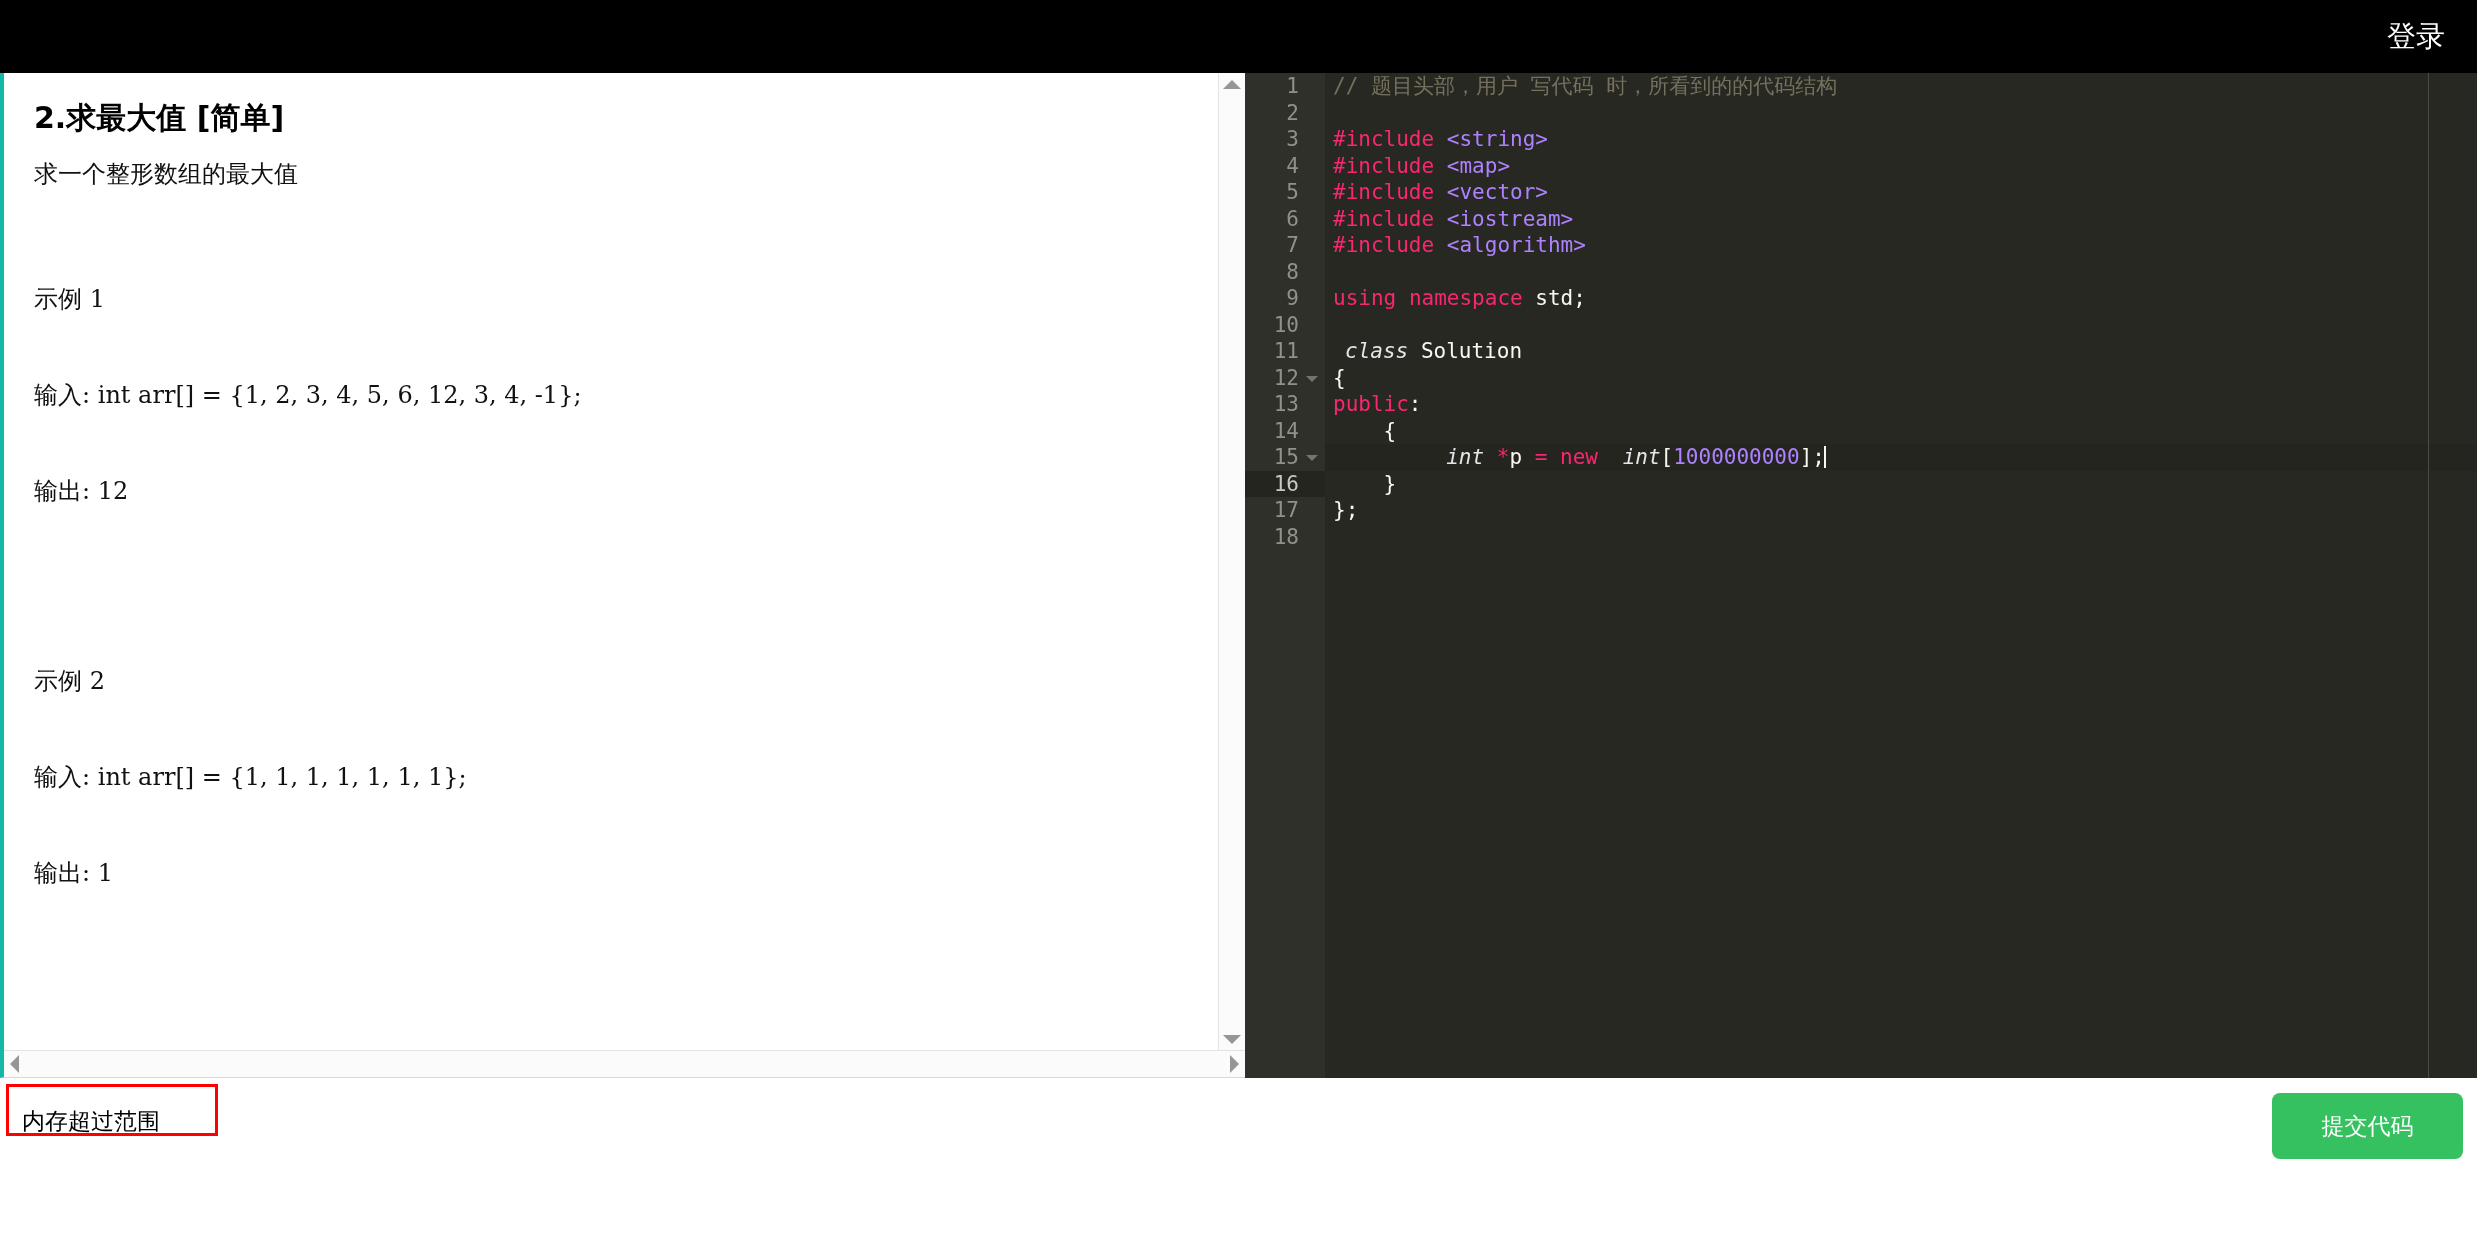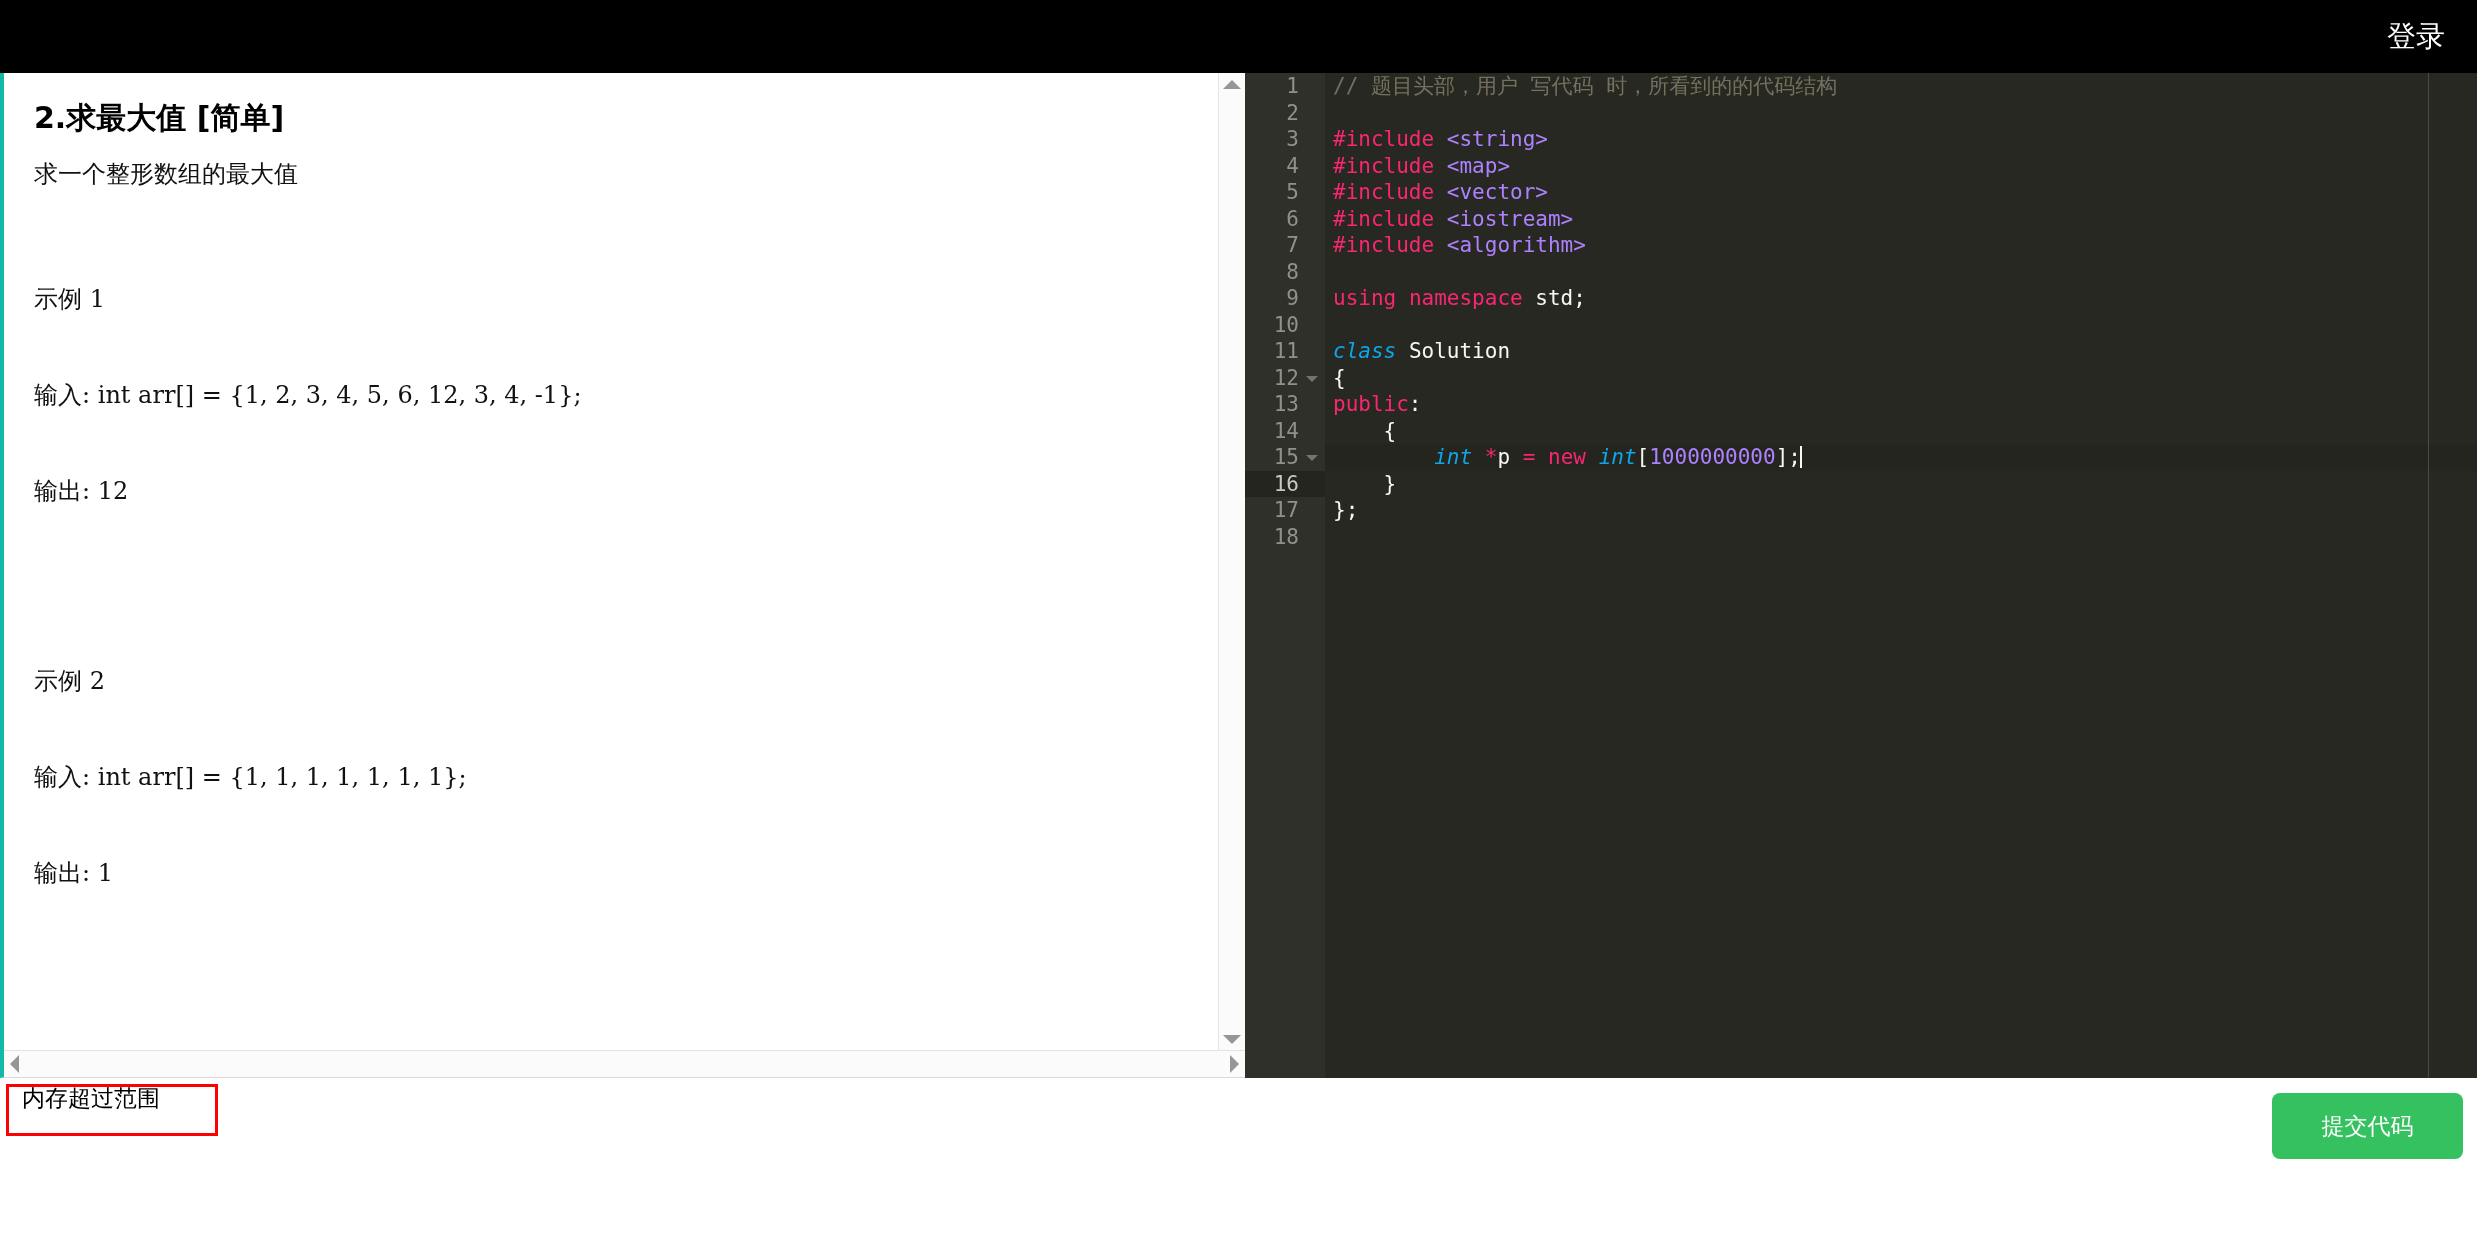--- a/index.html
+++ b/index.html
@@ -209,21 +209,21 @@
     padding-left: 8px;
     font-family: "DejaVu Sans Mono", "Liberation Mono", monospace;
   }
   .code-line.active {
     background: #24251f;
   }
   .tok-cm  { color: #75715e; }
   .tok-kw  { color: #f92672; }
   .tok-str { color: #ae81ff; }
   .tok-num { color: #ae81ff; }
-  .tok-type{ color: #0ea5e9; font-style: italic; }
+  .tok-type{ color: #e5e5e5; font-style: italic; margin-left: 12px; }
   .tok-pl  { color: #f8f8f2; }
   .tok-op  { color: #f92672; }
   .cursor {
     display: inline-block;
     width: 2px;
     height: 22px;
     background: #f8f8f0;
     vertical-align: -4px;
     margin-left: -1px;
   }
@@ -246,21 +246,21 @@
   }
   #result-box {
     position: absolute;
     left: 6px;
     top: 6px;
     width: 212px;
     height: 52px;
     border: 3px solid #ff0000;
     background: #ffffff;
     display: flex;
-    align-items: flex-start;
+    align-items: flex-end;
     padding-left: 13px;
   }
   #result-text {
     font-family: "DejaVu Sans", "Liberation Sans", sans-serif;
     font-size: 23px;
     line-height: 23px;
     color: #000000;
     white-space: nowrap;
   }
   #submit-button {

